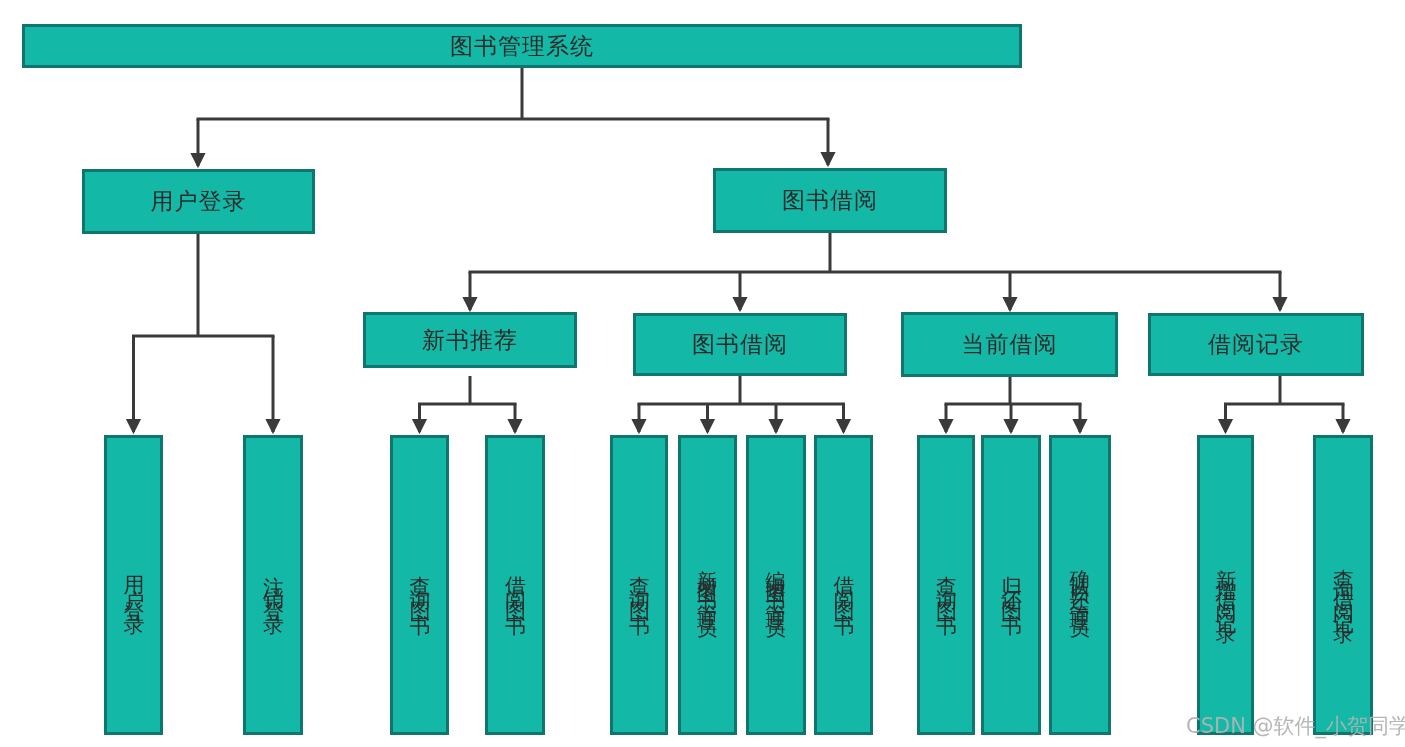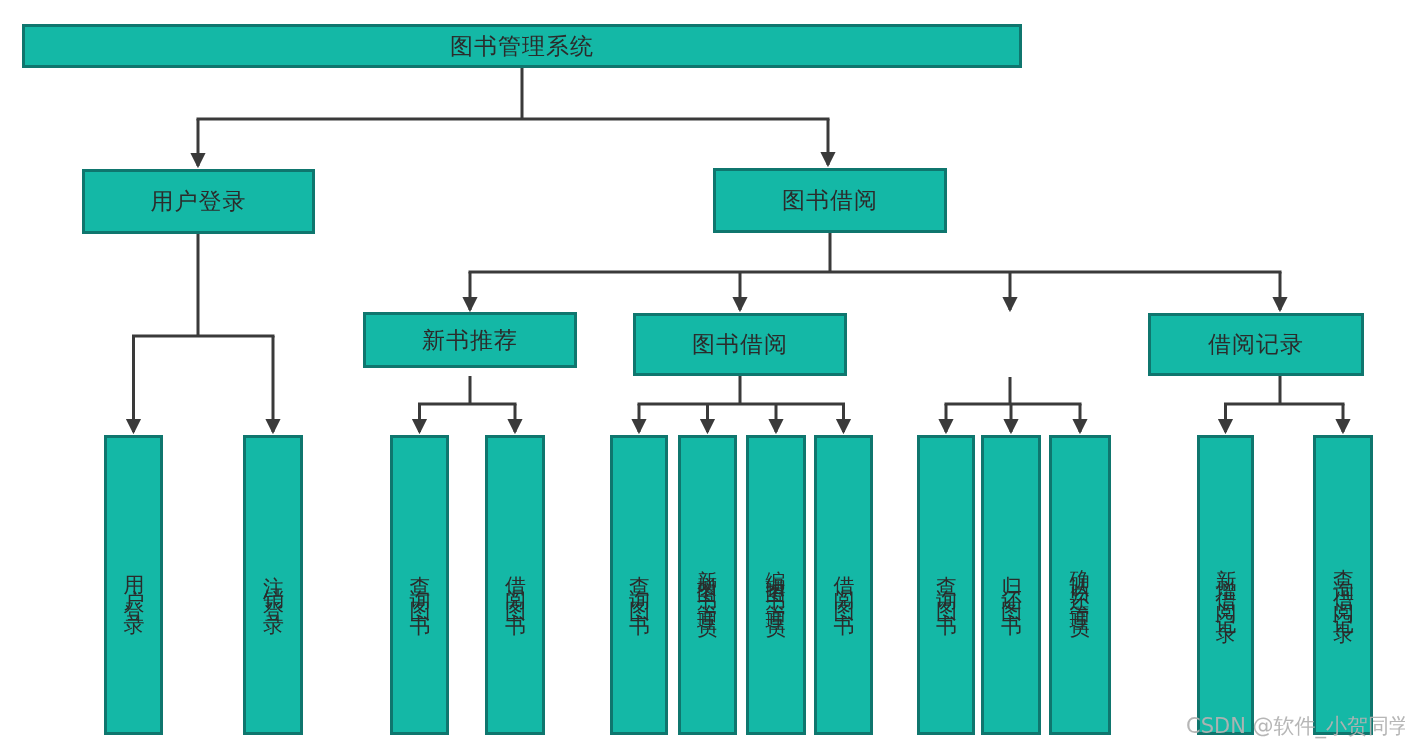--- a/index.html
+++ b/index.html
@@ -86,20 +86,23 @@
   <div class="box hbox" style="left:713px;top:168px;width:234px;height:65px;">
     <span>图书借阅</span>
   </div>
 
   <div class="box hbox" style="left:363px;top:312px;width:214px;height:56px;">
     <span>新书推荐</span>
   </div>
   <div class="box hbox" style="left:633px;top:313px;width:214px;height:63px;">
     <span>图书借阅</span>
   </div>
+  <div class="box hbox" style="left:901px;top:312px;width:217px;height:65px;">
+    <span>当前借阅</span>
+  </div>
   <div class="box hbox" style="left:1148px;top:313px;width:216px;height:63px;">
     <span>借阅记录</span>
   </div>
 
   <div class="box vbox v4" style="left:104px;top:435px;width:59px;height:300px;">
     <span>用户登录</span>
   </div>
   <div class="box vbox v4" style="left:243px;top:435px;width:60px;height:300px;">
     <span>注销登录</span>
   </div>

